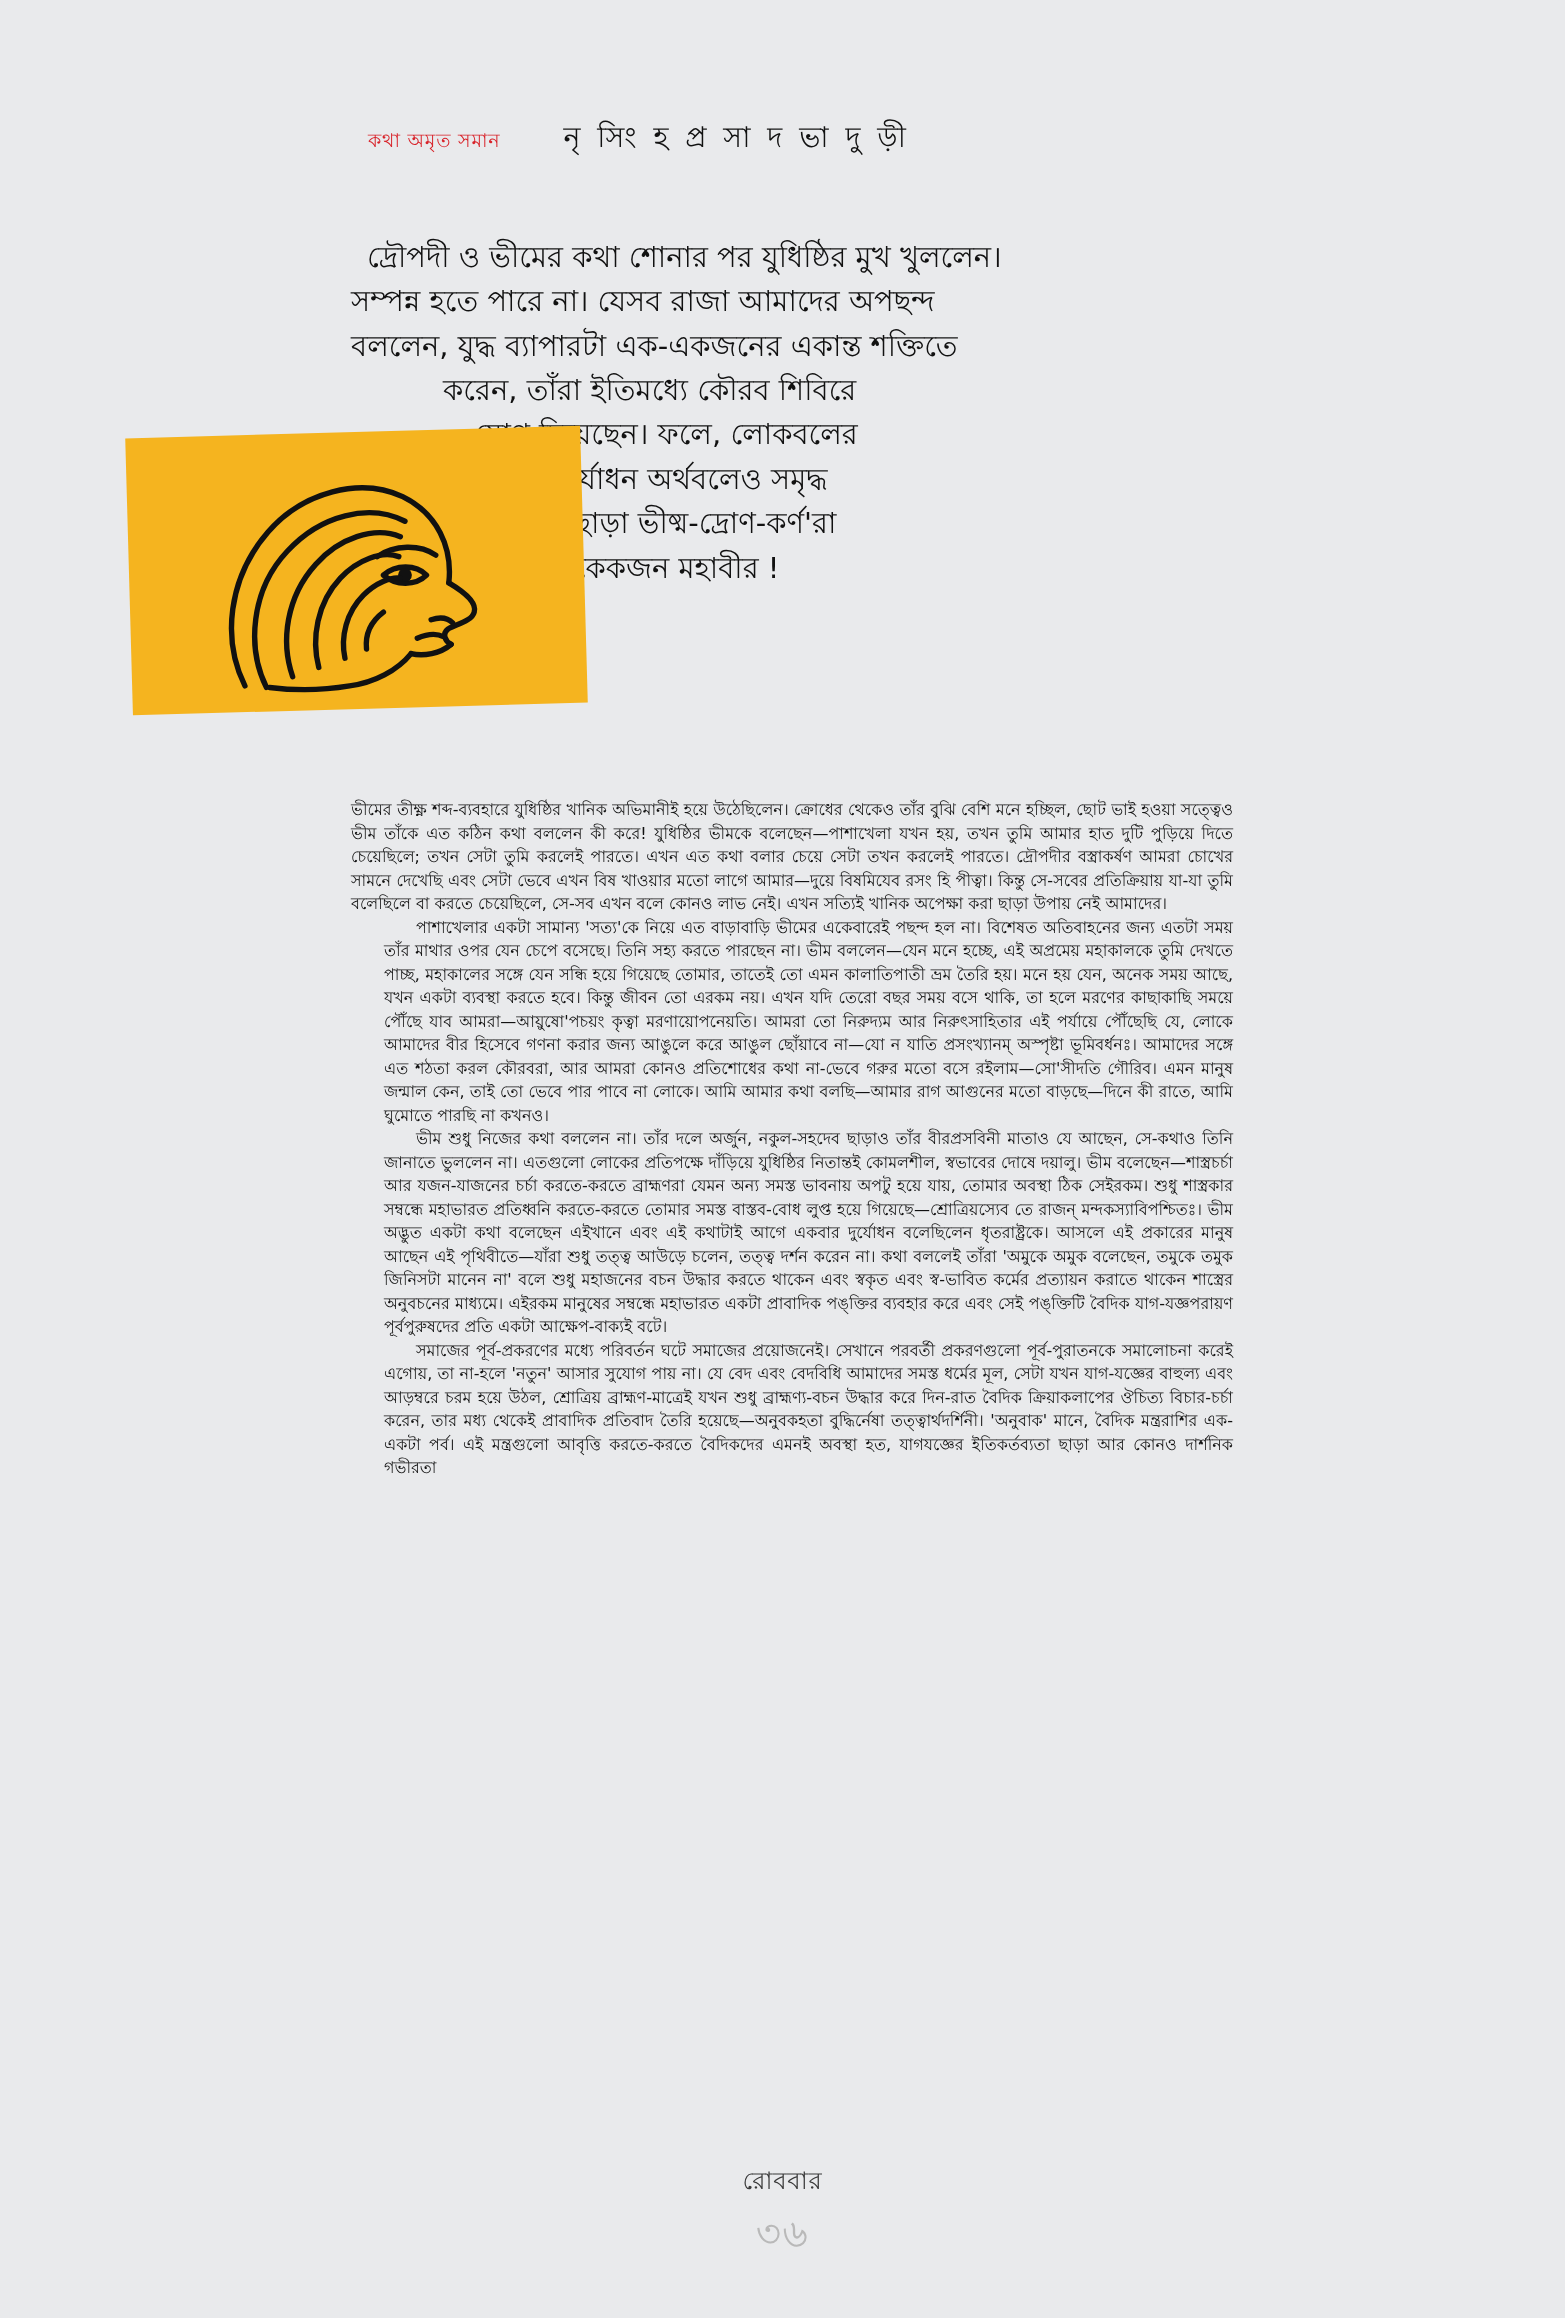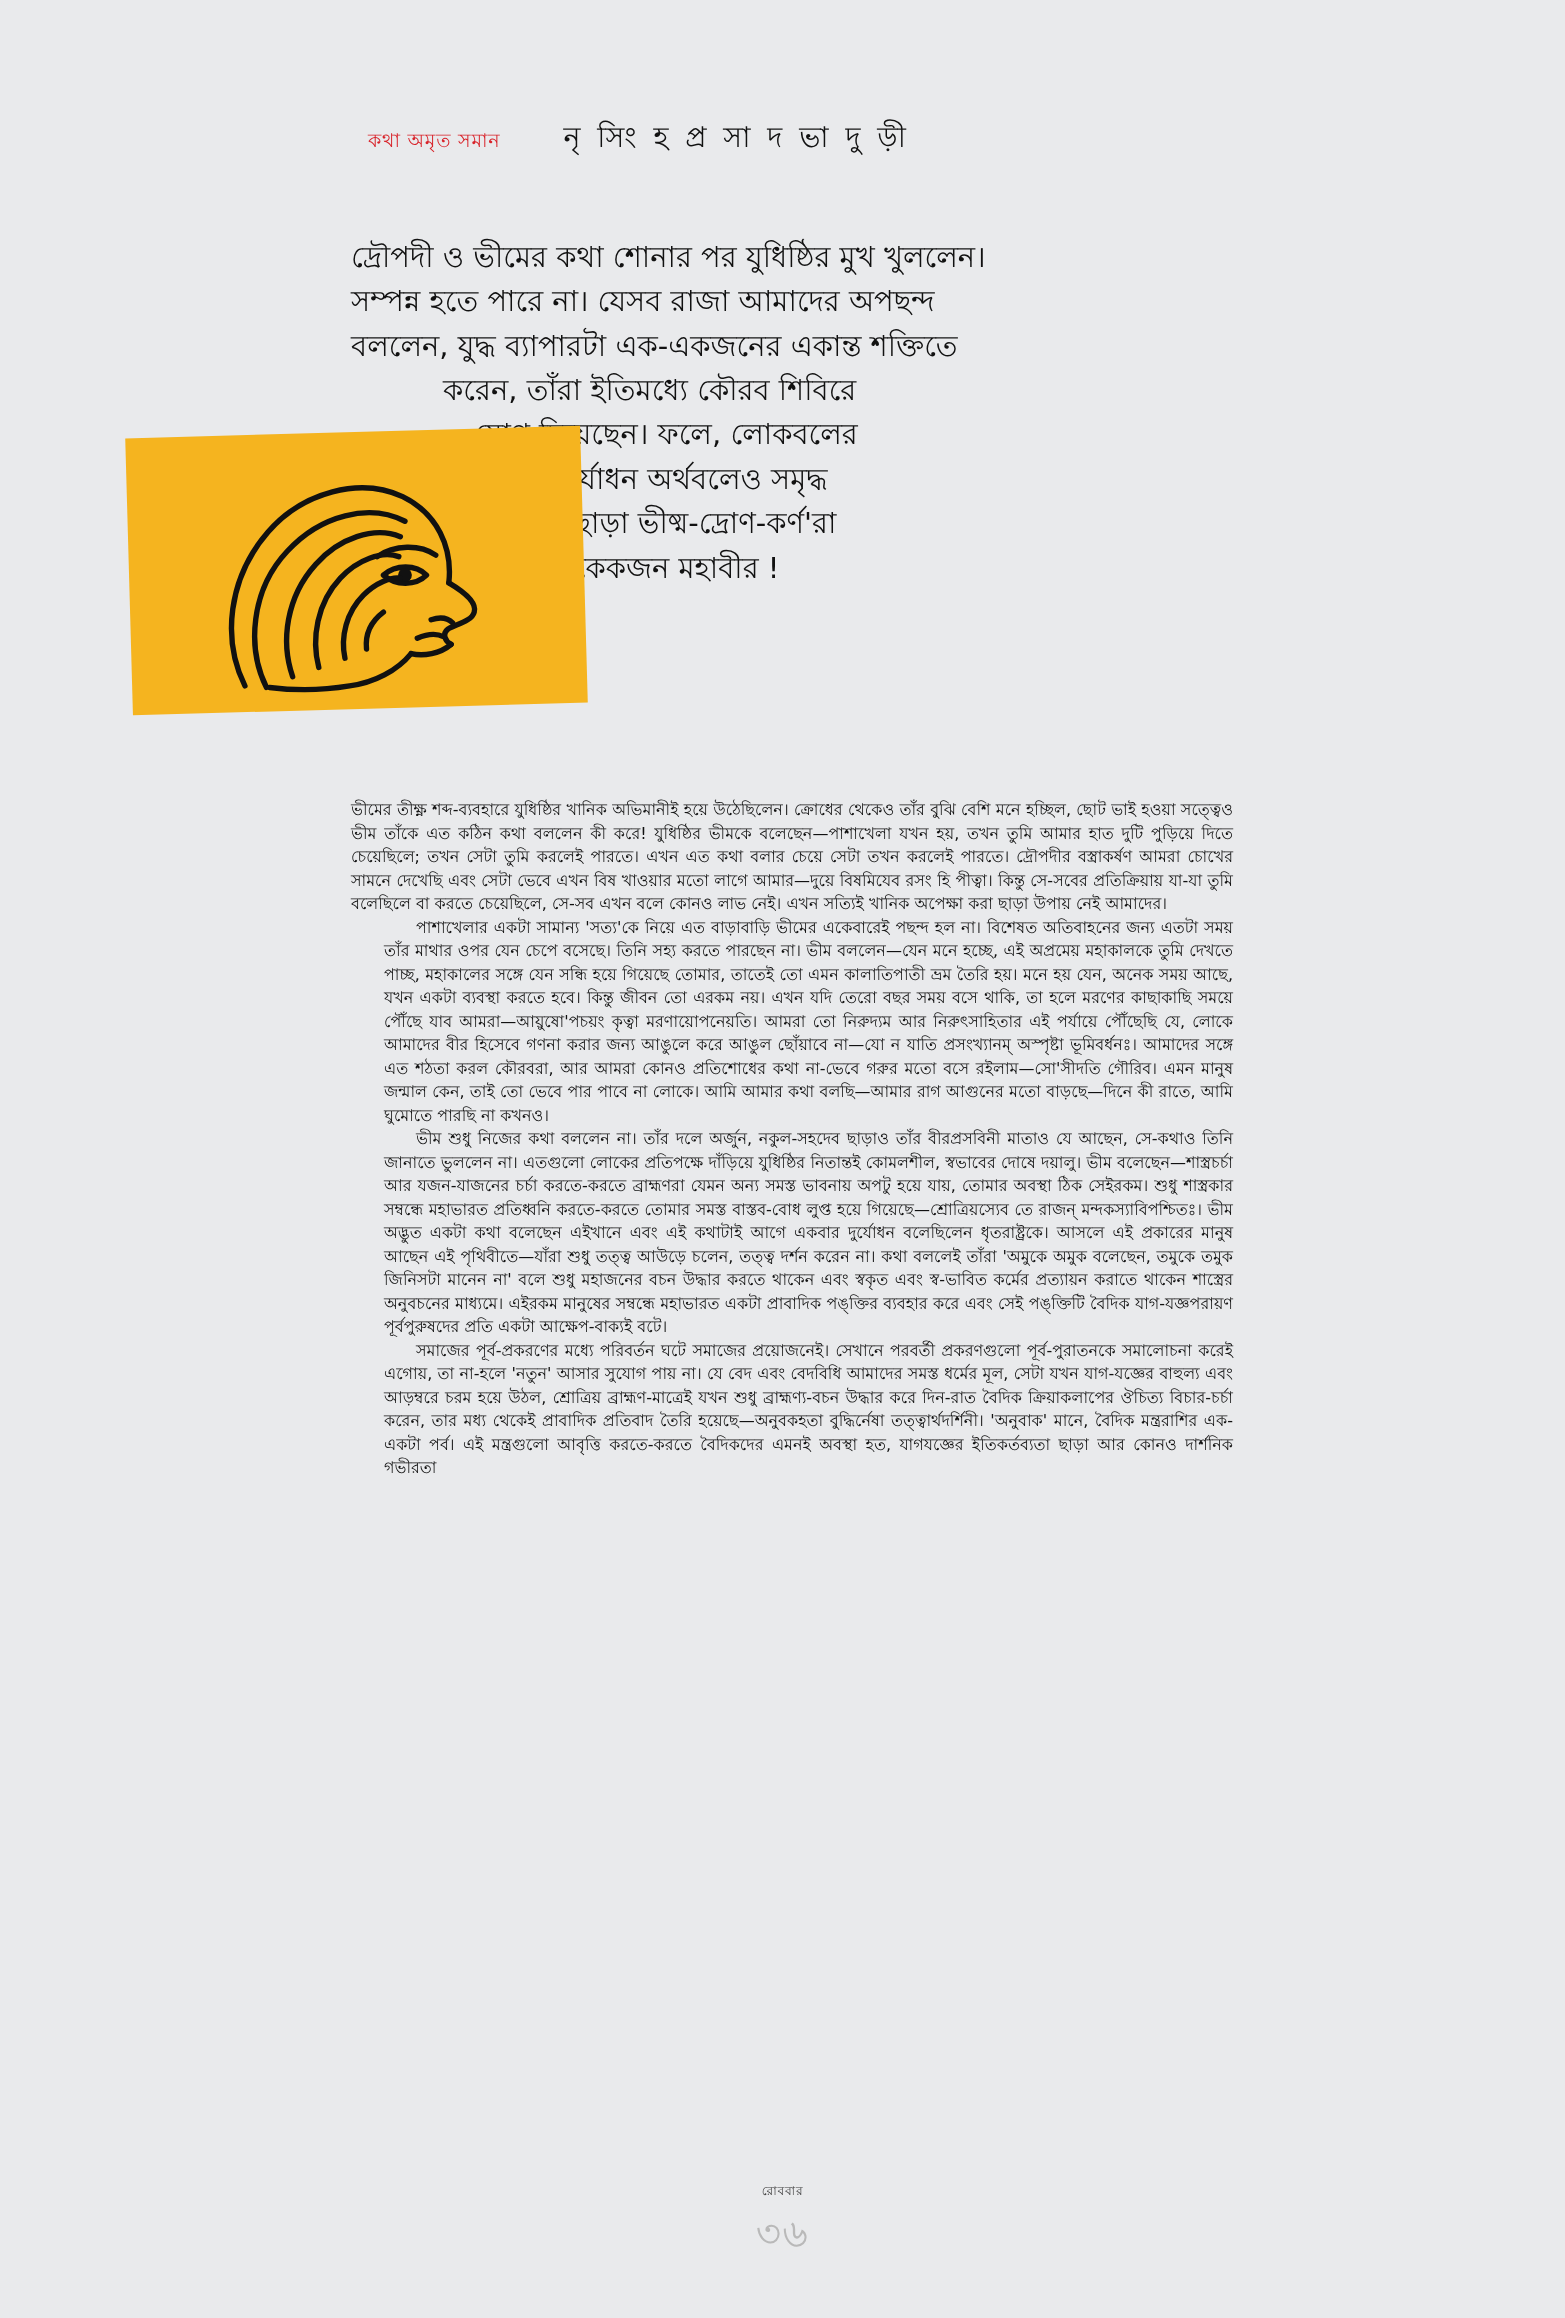--- a/index.html
+++ b/index.html
@@ -56,21 +56,21 @@
     font-size: 29px;
     line-height: 1.53;
     color: #111;
     text-align: justify;
     text-justify: inter-word;
   }
   .lead .ln {
     display: block;
     white-space: nowrap;
   }
-  .lead .ln.ind1 { padding-left: 0; }
+  .lead .ln.ind1 { padding-left: 0; margin-left: 16px; }
   .lead .ln.ind2 { padding-left: 0; text-align: left; }
   .lead .ln.ind3 { padding-left: 92px; }
   .lead .ln.ind4 { padding-left: 123px; }
   .lead .ln.ind6 { padding-left: 85px; }
   .lead .ln.ind7 { padding-left: 73px; }
   .lead .ln.ind8 { padding-left: 81px; }
 
   
   .illus {
     position: absolute;
@@ -116,21 +116,21 @@
   
   .footer {
     position: absolute;
     left: 0;
     right: 0;
     bottom: 51px;
     text-align: center;
     font-family: "DejaVu Sans", sans-serif;
   }
   .footer .day {
-    font-size: 12px;
+    font-size: 24px;
     color: #3a3a3a;
     letter-spacing: 0.8px;
   }
   .footer .pageno {
     font-size: 39px;
     color: #b9b9b9;
     margin-top: 1.5px;
     letter-spacing: 1.5px;
   }
 </style>

